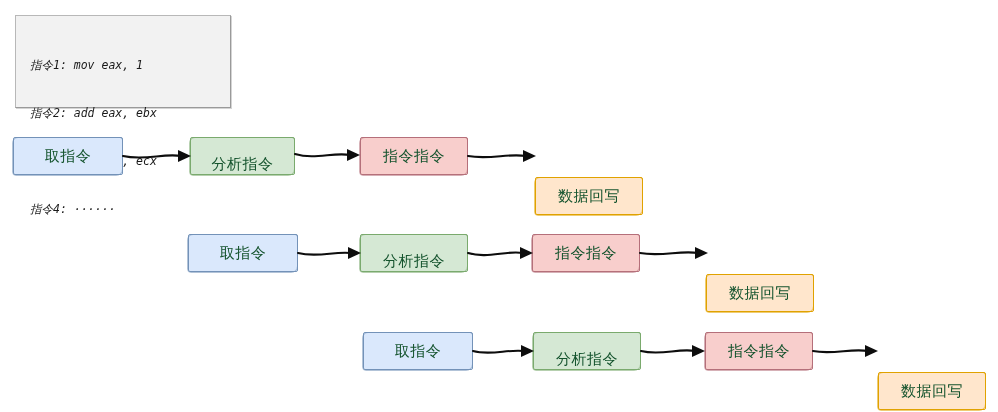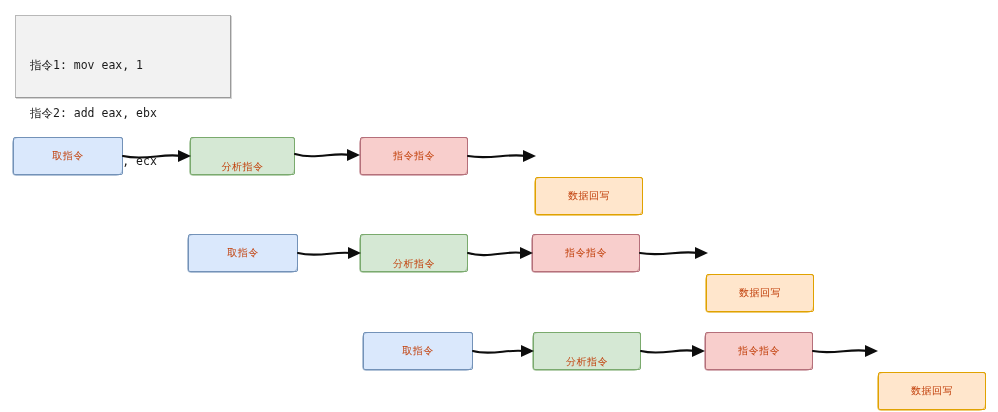--- a/index.html
+++ b/index.html
@@ -14,27 +14,28 @@
     overflow: hidden;
     font-family: "Liberation Sans", "DejaVu Sans", sans-serif;
   }
 
   
   #code-panel {
     position: absolute;
     left: 15px;
     top: 15px;
     width: 216px;
-    height: 83px;
+    height: 93px;
     background: #f2f2f2;
     border: 1px solid #b8b8b8;
     border-right-color: #9a9a9a;
     border-bottom-color: #9a9a9a;
     box-sizing: border-box;
     box-shadow: 1px 1px 0 #d4d4d4;
+    font-style: italic;
   }
   #code-panel .code-lines {
     position: absolute;
     left: 14px;
     top: 9px;
     font-family: "DejaVu Sans Mono", "Liberation Mono", monospace;
     font-size: 11.5px;
     line-height: 16px;
     color: #1a1a1a;
     white-space: pre;
@@ -47,22 +48,22 @@
   
   .stage {
     position: absolute;
     box-sizing: border-box;
     border-width: 1.6px;
     border-style: solid;
     border-radius: 2px;
     display: flex;
     align-items: center;
     justify-content: center;
-    font-size: 10px;
-    color: #c2410c;
+    font-size: 15px;
+    color: #14532d;
     font-family: "DejaVu Sans", "Liberation Sans", sans-serif;
     letter-spacing: 0.5px;
   }
   
   .stage::after {
     content: "";
     position: absolute;
     left: -2px;
     top: -1px;
     right: -1px;
@@ -96,20 +97,21 @@
   .arrow polygon { fill: #0d0d0d; }
 </style>
 </head>
 <body>
 
 <div id="code-panel">
   <div class="code-lines">
     <span class="code-line">指令1: mov eax, 1</span>
     <span class="code-line">指令2: add eax, ebx</span>
     <span class="code-line">指令3: mul eax, ecx</span>
+    <span class="code-line">指令4: ······</span>
   </div>
 </div>
 
 <div class="stage stage-blue" style="left:13px;  top:137px; width:110px; height:38px;">
   <span class="stage-label">取指令</span>
 </div>
 <div class="stage stage-green" style="left:190px; top:137px; width:105px; height:38px;">
   <span class="stage-label">分析指令</span>
 </div>
 <div class="stage stage-red" style="left:360px; top:137px; width:108px; height:38px;">

